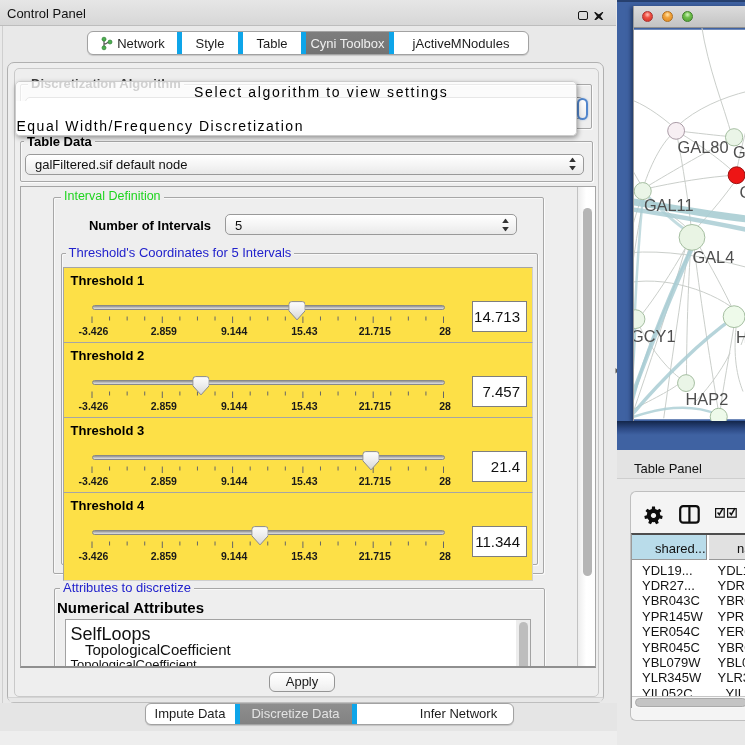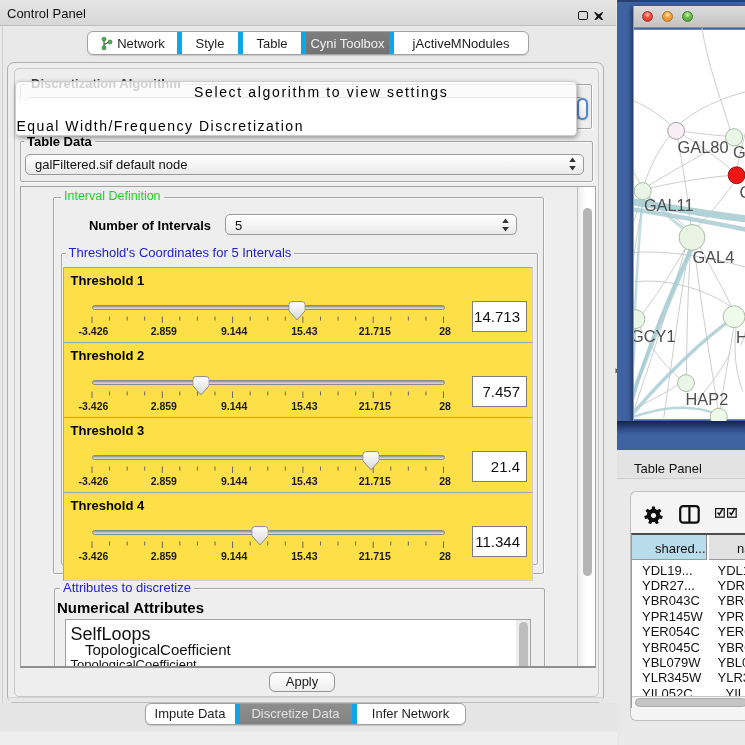--- a/index.html
+++ b/index.html
@@ -277,21 +277,21 @@
   </div>
 
 <div class="abs" style="left:269px;top:671.5px;width:66px;height:20.5px;background:linear-gradient(#ffffff,#f6f6f6 60%,#ededed);border:1px solid #959595;border-radius:6px;font-size:13px;color:#1a1a1a;text-align:center;line-height:17.5px;">Apply</div>
 <div class="abs" style="left:8px;top:696.5px;width:595px;height:6px;background:#e7e7e7;border-top:1px solid #d4d4d4;border-radius:0 0 7px 7px;"></div>
 <div class="abs" style="left:0;top:703px;width:617px;height:28px;background:#e5e5e5;"></div>
 <div class="abs" style="left:0;top:731px;width:617px;height:14px;background:#eeeeee;"></div>
 
 <div class="tabseg" style="left:144.5px;top:702.5px;height:22.5px;">
  <div class="seg" style="width:94px;">Impute Data</div>
  <div class="seg dark" style="width:117px;background:linear-gradient(#8e8e8e,#828282);color:#e3e3e3;">Discretize Data</div>
- <div class="seg" style="width:108px;">Infer Network</div>
+ <div class="seg" style="width:108px;margin-left:48px;">Infer Network</div>
 </div>
 
 <div class="abs" style="left:15px;top:80.5px;width:562px;height:55px;border-radius:5px;box-shadow:1px 2px 5px rgba(0,0,0,.38);overflow:hidden;border:1px solid #cccccc;">
  <div class="abs" style="left:0;top:0;width:562px;height:19.5px;background:rgba(255,255,255,.76);"></div>
  <div class="abs" style="left:0;top:19.5px;width:562px;height:35.5px;background:#fff;"></div>
  <div class="abs" style="left:178px;top:2px;font-size:14px;letter-spacing:1.65px;color:#000000;">Select algorithm to view settings</div>
  <div class="abs" style="left:0.5px;top:36.5px;font-size:14px;letter-spacing:1.5px;color:#000;">Equal Width/Frequency Discretization</div>
 </div>
 
 <svg class="abs" style="left:614.5px;top:367.5px;" width="5" height="7" viewBox="0 0 5 7">

